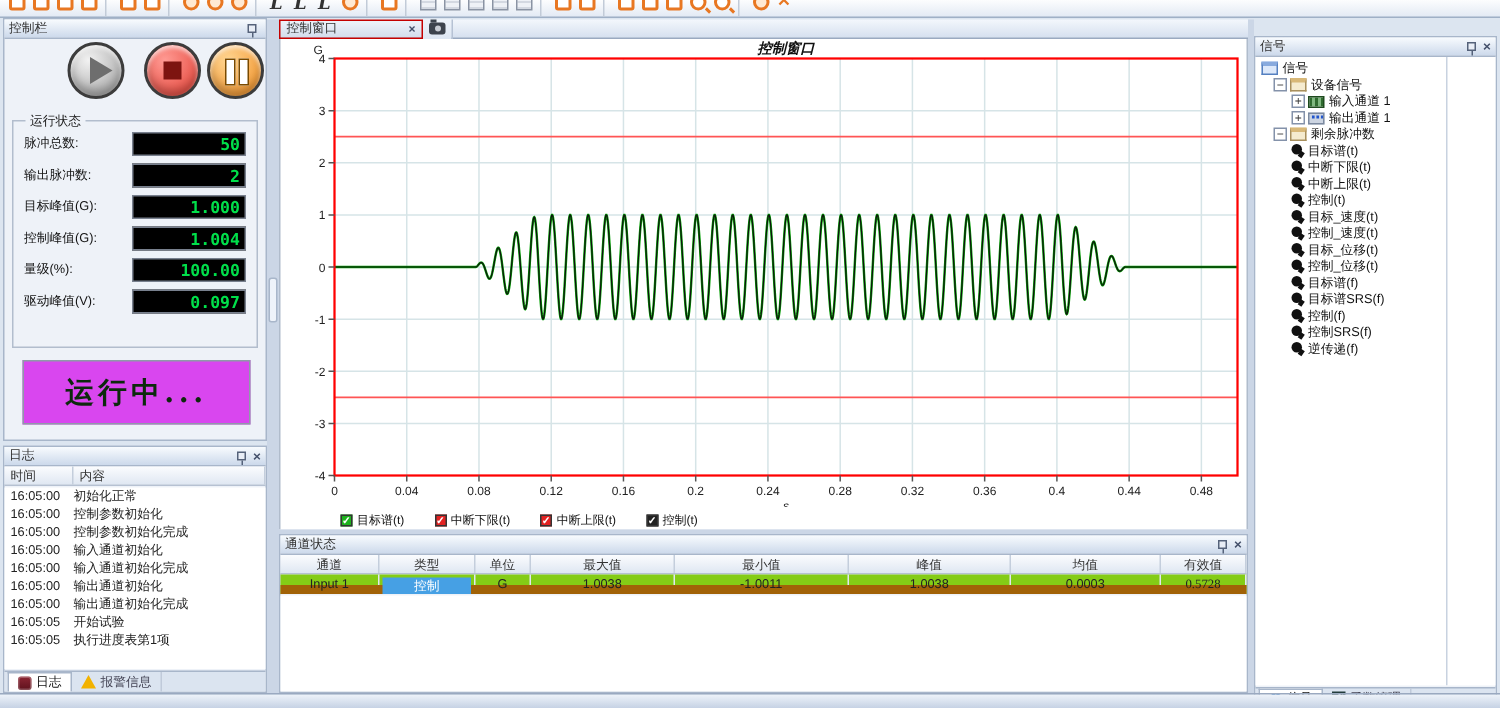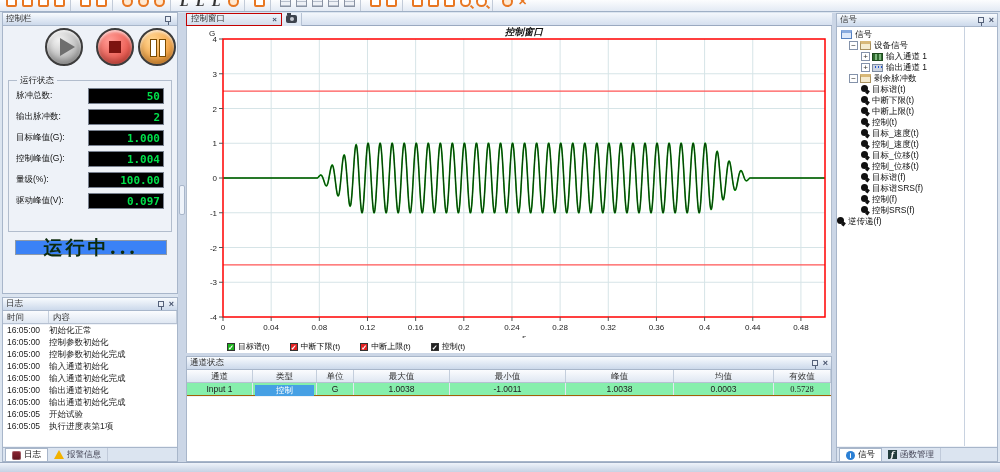--- a/index.html
+++ b/index.html
@@ -35,21 +35,21 @@
 .cbtn.stop::after{content:'';position:absolute;left:11px;top:11px;width:12px;height:12px;background:#7d1410}
 .cbtn.pause{background:radial-gradient(circle at 35% 30%,#ffd591,#f08a1c)}
 .cbtn.pause::before,.cbtn.pause::after{content:'';position:absolute;top:9px;width:5px;height:16px;background:#fff;border:1px solid #7a4a00}
 .cbtn.pause::before{left:10px}
 .cbtn.pause::after{left:19px}
 .groupbox{position:absolute;left:5px;right:5px;border:1px solid #b2bdcd}
 .grouplabel{position:absolute;top:-6px;left:8px;background:#eef2f8;padding:0 3px;font-size:8.5px;color:#222}
 .frow{display:flex;align-items:center;height:21px}
 .flbl{flex:1;font-size:8.5px;color:#111;white-space:nowrap}
 .lcd{width:76px;height:16px;background:#000;border:1px solid #78808e;color:#00e04a;font:bold 11px "DejaVu Sans Mono",monospace;text-align:right;padding:1px 3px;flex:none}
-#run-status{position:absolute;left:12px;right:10px;height:15px;background:#3b82f6;border:1px solid #8f9aa8;display:flex;align-items:center;justify-content:center;font-family:"DejaVu Serif",serif;font-size:19px;font-weight:bold;color:#0c2a0c;letter-spacing:3px}
+#run-status{position:absolute;left:12px;right:10px;height:43px;background:#d946ef;border:1px solid #8f9aa8;display:flex;align-items:center;justify-content:center;font-family:"DejaVu Serif",serif;font-size:19px;font-weight:bold;color:#0c2a0c;letter-spacing:3px}
 
 
 .gridhead{display:flex;height:13px;background:linear-gradient(#fbfcfe,#dfe7f2);border-bottom:1px solid #b6c1d2;font-size:8.5px;color:#333}
 .gridhead>div{padding:1px 4px;border-right:1px solid #c4cedc}
 #log-rows{background:#fff;overflow:hidden}
 .logrow{display:flex;height:12px;font-size:8.5px;color:#222}
 .logrow .c1{width:46px;padding-left:4px;flex:none}
 .logrow .c2{flex:1;white-space:nowrap}
 .tabsbar{position:absolute;left:0;right:0;bottom:0;height:14px;background:#dbe4f0;border-top:1px solid #a8b6ca;display:flex;align-items:flex-end;padding-left:2px}
 .doctab{display:inline-flex;align-items:center;gap:3px;padding:0 6px;height:13px;font-size:8.5px;color:#445;border-right:1px solid #c0cada}
@@ -69,21 +69,21 @@
 .cam::before{content:'';position:absolute;left:1px;top:-2px;width:4px;height:2px;background:#3d434d}
 .cam::after{content:'';position:absolute;left:3.5px;top:2px;width:4px;height:4px;border-radius:50%;background:#c8ccd4}
 #chart-box{position:absolute;left:186px;top:26px;width:646px;height:314px;background:#fff;border-left:1px solid #b0bccc;border-right:1px solid #b0bccc}
 #legend-bar{position:absolute;left:186px;top:340px;width:646px;height:13px;background:#fff;display:flex;align-items:center;gap:20px;padding-left:40px;border-left:1px solid #b0bccc;border-right:1px solid #b0bccc}
 .lgitem{display:inline-flex;align-items:center;gap:3px;font-size:8px;color:#111}
 .lgbox{width:8px;height:8px;border:1px solid #333;color:#fff;font:bold 7px "Liberation Sans",sans-serif;line-height:7px;text-align:center}
 
 
 #channel-panel .chead{display:flex;height:13px;background:linear-gradient(#fbfcfe,#dfe7f2);border-bottom:1px solid #b6c1d2}
 #channel-panel .chead>div{border-right:1px solid #c4cedc;text-align:center;font-size:8.5px;padding-top:1px;color:#333}
-#channel-panel .crow{display:flex;height:13px;background:#86efac;border-bottom:1px solid #a16207}
+#channel-panel .crow{display:flex;height:13px;background:#84cc16;border-bottom:6px solid #a16207}
 #channel-panel .crow>div{border-right:1px solid #e2e8f1;text-align:center;font-size:8.5px;padding-top:1px}
 .typecell{background:#46a0e4;color:#fff;margin:1px 2px;height:11px;line-height:11px}
 #channel-empty{position:absolute;left:0;right:0;bottom:0;top:40px;background:#fff}
 
 
 #tree{position:absolute;left:0;right:0;top:13px;bottom:15px;background:#fff;overflow:hidden}
 #tree .vline{position:absolute;top:0;bottom:0;left:127px;width:1px;background:#c8d2e0}
 .trow{display:flex;align-items:center;height:11px;font-size:8.5px;color:#111;white-space:nowrap}
 .exp{width:9px;height:9px;border:1px solid #8492aa;background:#fff;font:8px/7px "Liberation Sans",sans-serif;text-align:center;color:#333;margin-right:2px;flex:none}
 .tico{flex:none;margin-right:3px;position:relative}
@@ -430,21 +430,21 @@
         <div style="width: 96px;">1.0038</div>
         <div style="width: 116px;">-1.0011</div>
         <div style="width: 108px;">1.0038</div>
         <div style="width: 100px;">0.0003</div>
         <div style="width: 57px; font-family: Liberation Serif, serif;">0.5728</div>
       </div>
     </div>
   <div id="channel-empty"></div>
 </div>
 
-<div class="panel" id="signal-panel" style="left:836px;top:13px;width:162px;height:449px">
+<div class="panel" id="signal-panel" style="left:836px;top:24px;width:162px;height:449px">
   <div class="titlebar">
     <span class="t">信号</span>
     <span class="pin"></span>
     <span class="closex">×</span>
   </div>
   <div id="tree">
     <div class="vline"></div>
     <div class="trow" style="padding-left:4px;margin-top:2px">
       <span class="tico ico-root"></span>
       <span>信号</span>
@@ -511,21 +511,21 @@
           <span>目标谱SRS(f)</span>
         </div>
         <div class="trow" style="padding-left: 24px;">
           <span class="tico ico-sig"></span>
           <span>控制(f)</span>
         </div>
         <div class="trow" style="padding-left: 24px;">
           <span class="tico ico-sig"></span>
           <span>控制SRS(f)</span>
         </div>
-        <div class="trow" style="">
+        <div class="trow" style="padding-left: 24px;">
           <span class="tico ico-sig"></span>
           <span>逆传递(f)</span>
         </div>
       </div>
   </div>
   <div class="tabsbar" id="signal-tabs">
       <span class="doctab active">
         <span class="info">i</span>
         <span>信号</span>
       </span>

